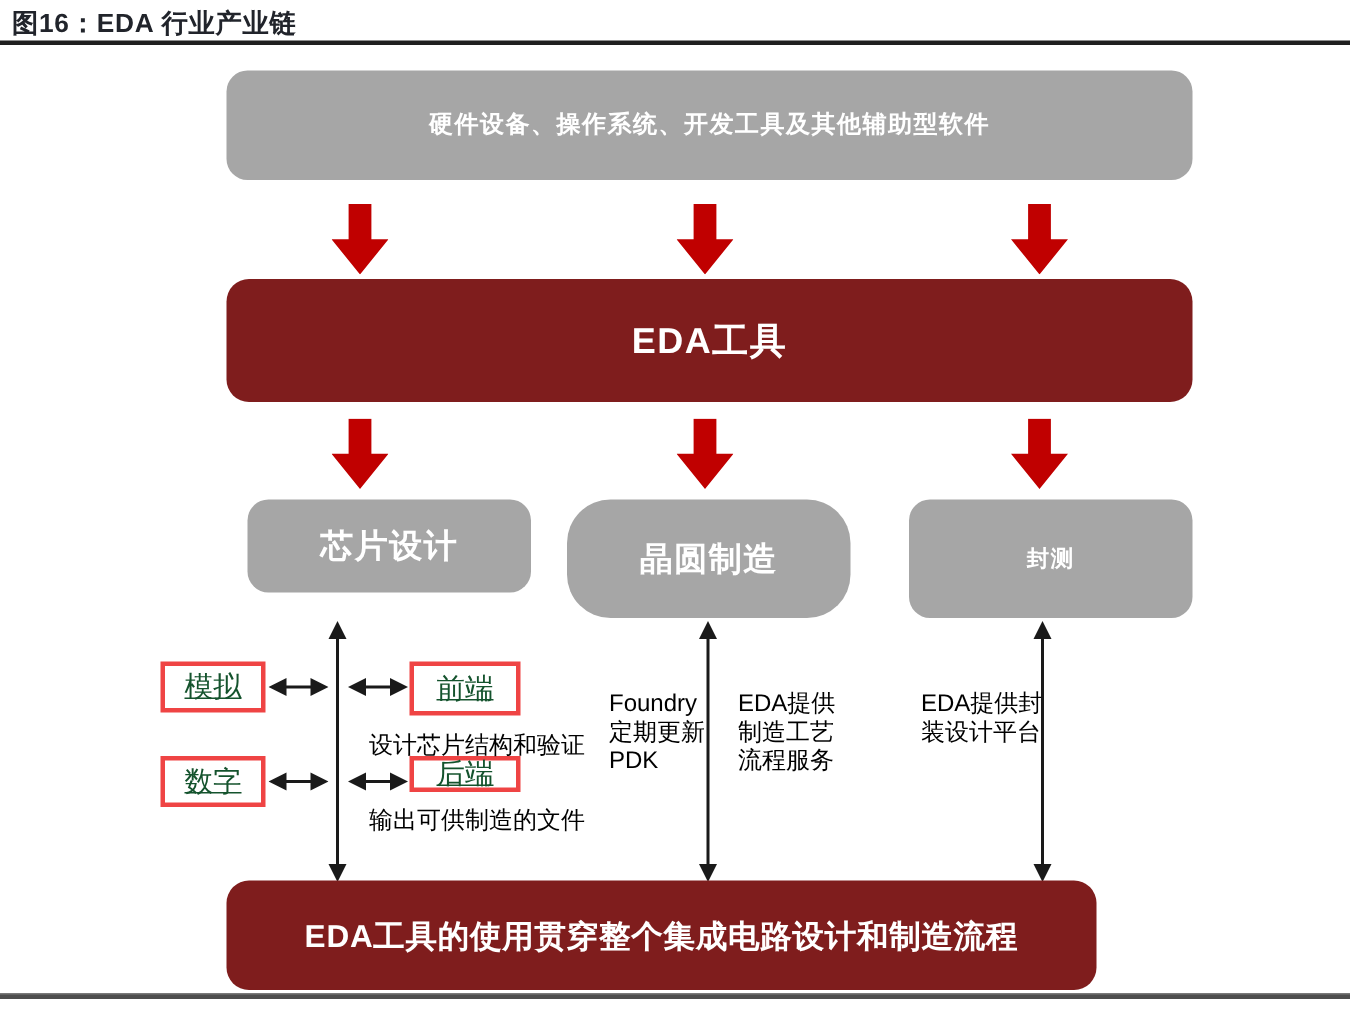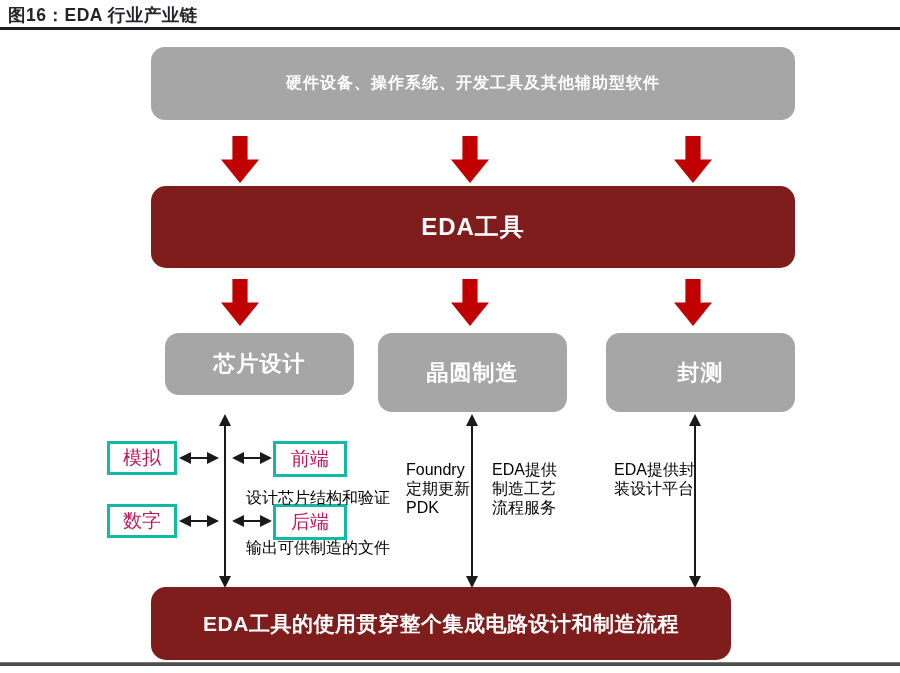--- a/index.html
+++ b/index.html
@@ -14,32 +14,32 @@
   .rule-bottom{left:0;top:662px;width:900px;height:4px;background:#4d4d4d;border-top:1px solid #7a7a7a;box-sizing:border-box;}
 
   
   .node{display:flex;align-items:center;justify-content:center;text-align:center;color:#ffffff;font-weight:bold;box-sizing:border-box;}
   .gray{background:#a6a6a6;border-radius:14px;}
   .red{background:#7f1d1d;border-radius:15px;}
 
   .box-top{left:151px;top:47px;width:644px;height:73px;font-size:16px;letter-spacing:1px;}
   .box-eda{left:151px;top:186px;width:644px;height:82px;font-size:24px;letter-spacing:1px;}
   .box-design{left:151px;top:333px;width:189px;height:62px;font-size:22px;letter-spacing:1px;margin-left:14px;}
-  .box-fab{left:378px;top:333px;width:189px;height:79px;font-size:22px;letter-spacing:1px;}
-  .box-pkg{left:606px;top:333px;width:189px;height:79px;font-size:22px;letter-spacing:1px;}
+  .box-fab{left:378px;top:333px;width:189px;height:79px;font-size:22px;letter-spacing:1px;border-radius:29px;}
+  .box-pkg{left:606px;top:333px;width:189px;height:79px;font-size:15px;letter-spacing:1px;}
   .box-bottom{left:151px;top:587px;width:580px;height:73px;font-size:21px;letter-spacing:.5px;}
 
   
   .red-arrow{width:38px;height:47px;background:#c00000;
     clip-path:polygon(30% 0,70% 0,70% 50%,100% 50%,50% 100%,0 50%,30% 50%);}
 
   
-  .tag{background:#ffffff;border:3px solid #14b8a6;color:#be185d;
+  .tag{background:#ffffff;border:3px solid #ef4444;color:#14532d;
     display:flex;align-items:center;justify-content:center;
-    font-size:19px;box-sizing:border-box;}
+    font-size:19px;box-sizing:border-box;text-decoration:underline;}
 
   .note{color:#000000;font-size:16px;line-height:19px;white-space:pre-line;}
 
   svg{display:block;}
 </style>
 </head>
 <body>
 
 <div id="stage">
 
@@ -74,21 +74,21 @@
   </svg>
   <svg class="abs" style="left:688px;top:414px;" width="14" height="174">
     <line x1="7" y1="10" x2="7" y2="164" stroke="#1a1a1a" stroke-width="2"></line>
     <polygon points="7,0 1,12 13,12" fill="#1a1a1a"></polygon>
     <polygon points="7,174 1,162 13,162" fill="#1a1a1a"></polygon>
   </svg>
 
   <div class="abs tag" style="left:107px;top:441px;width:70px;height:34px;">模拟</div>
   <div class="abs tag" style="left:273px;top:441px;width:74px;height:36px;text-align:center;">前端</div>
   <div class="abs tag" style="left:107px;top:504px;width:70px;height:34px;">数字</div>
-  <div class="abs tag" style="left:273px;top:504px;width:74px;height:36px;">后端</div>
+  <div class="abs tag" style="left:273px;top:504px;width:74px;height:24px;">后端</div>
 
   <svg class="abs" style="left:179px;top:451px;" width="40" height="14">
     <line x1="10" y1="7" x2="30" y2="7" stroke="#1a1a1a" stroke-width="2"></line>
     <polygon points="0,7 12,1 12,13" fill="#1a1a1a"></polygon>
     <polygon points="40,7 28,1 28,13" fill="#1a1a1a"></polygon>
   </svg>
   <svg class="abs" style="left:232px;top:451px;" width="40" height="14">
     <line x1="10" y1="7" x2="30" y2="7" stroke="#1a1a1a" stroke-width="2"></line>
     <polygon points="0,7 12,1 12,13" fill="#1a1a1a"></polygon>
     <polygon points="40,7 28,1 28,13" fill="#1a1a1a"></polygon>

